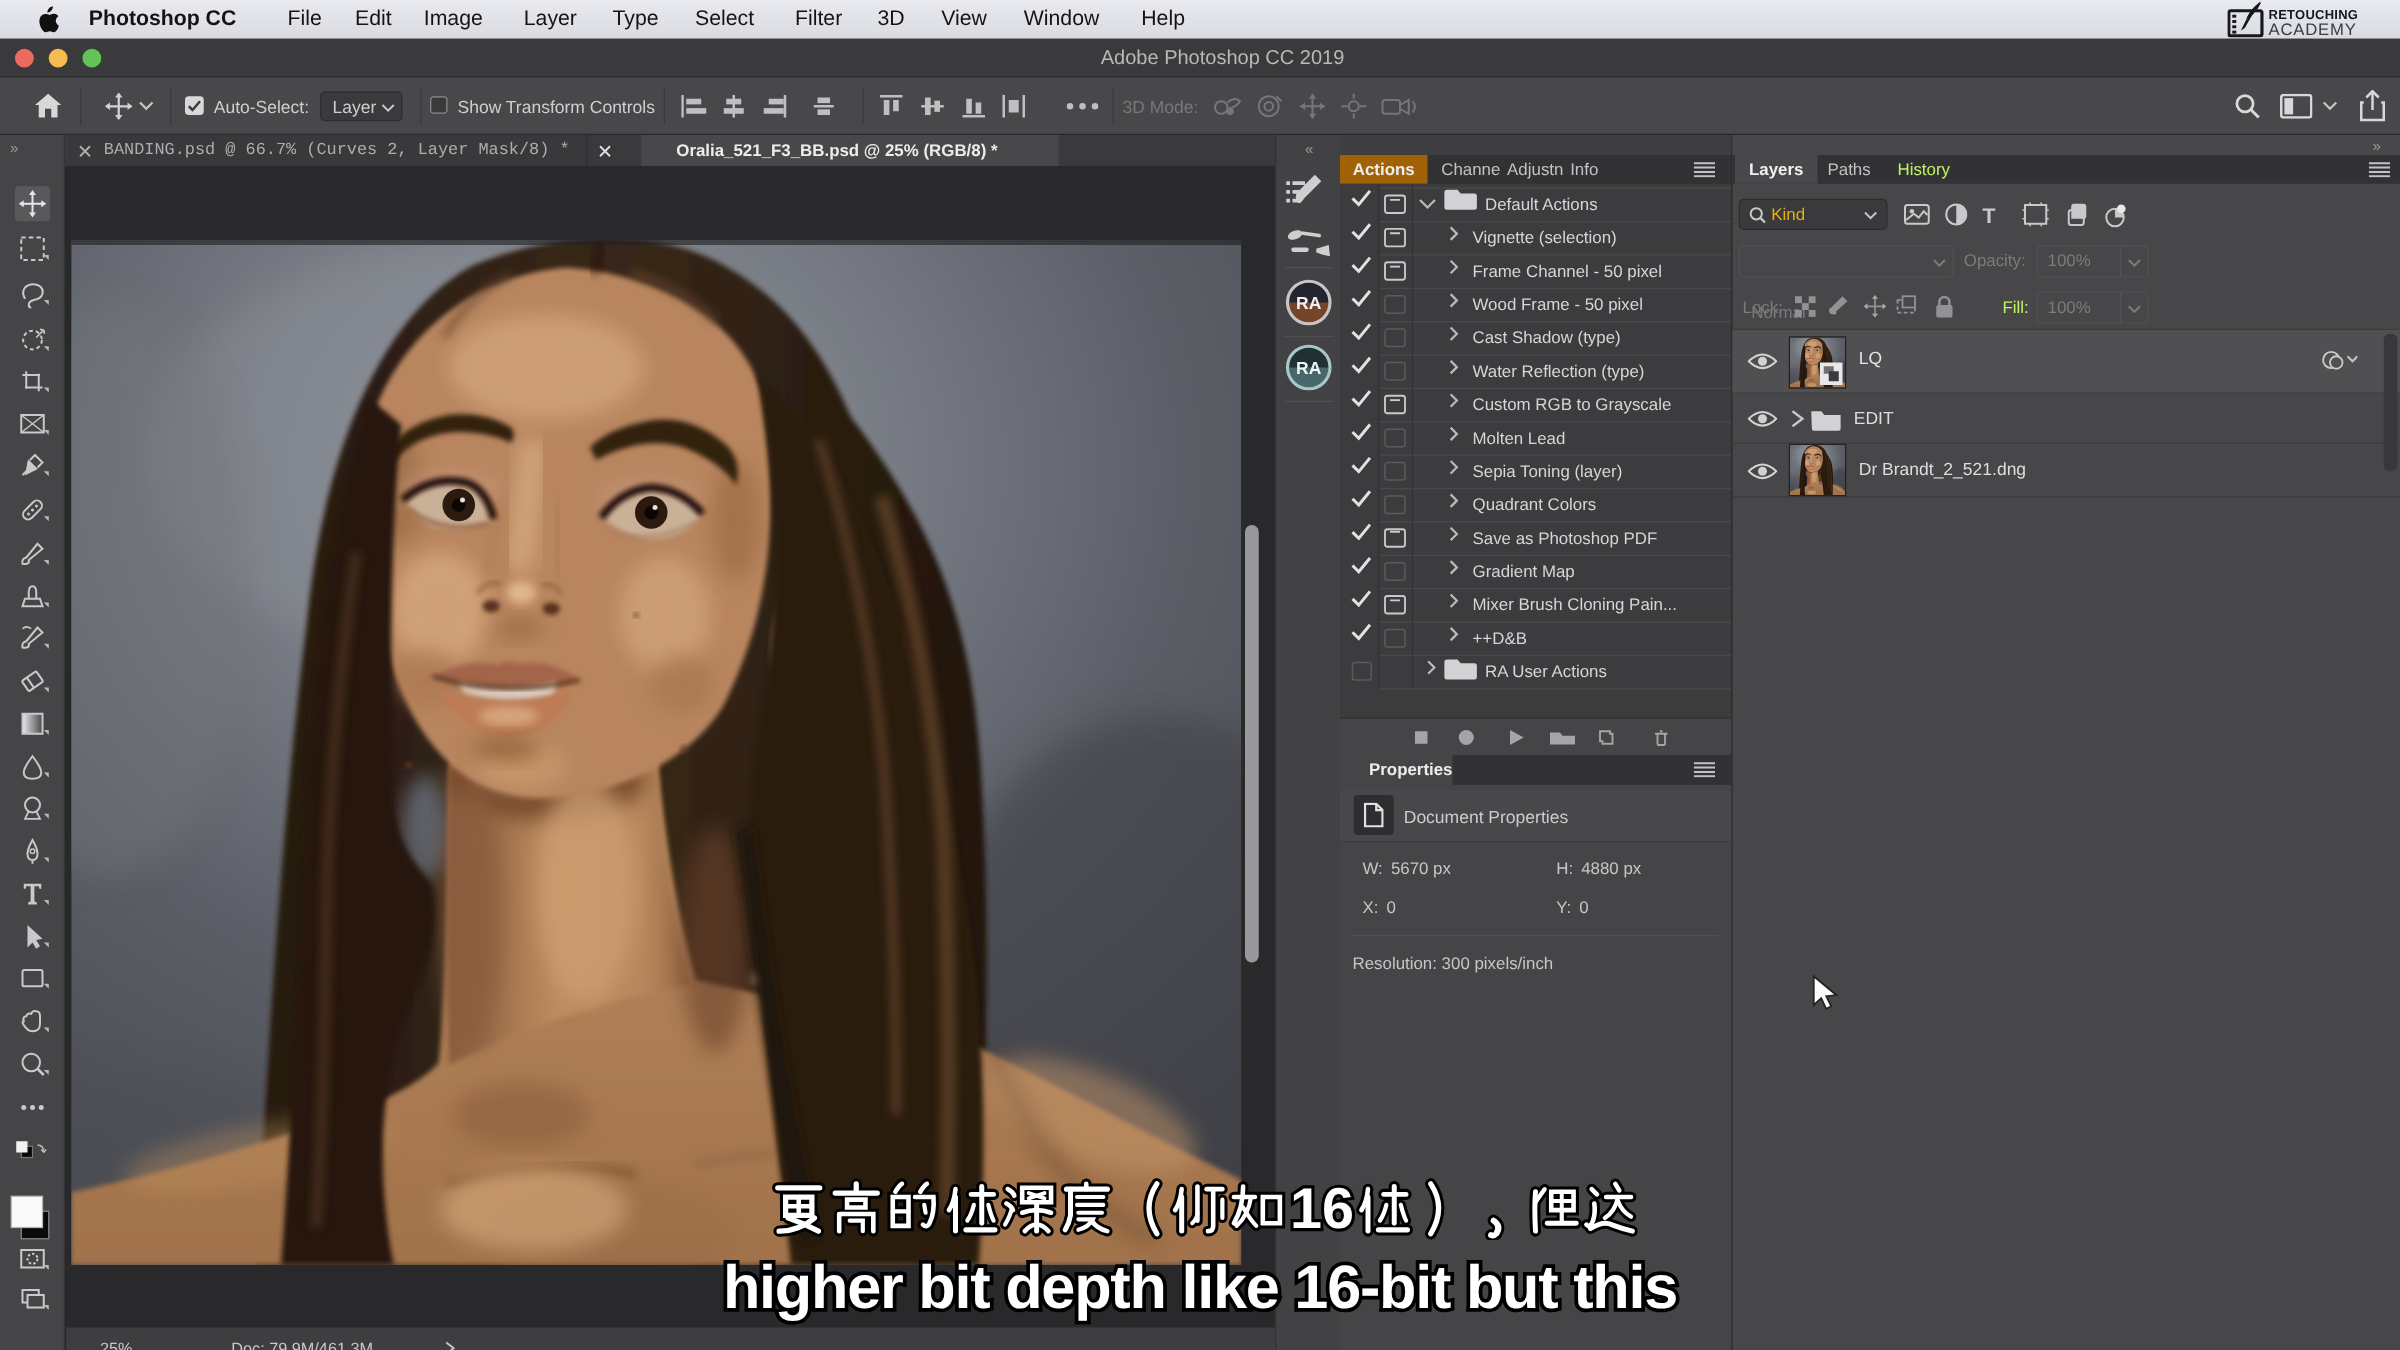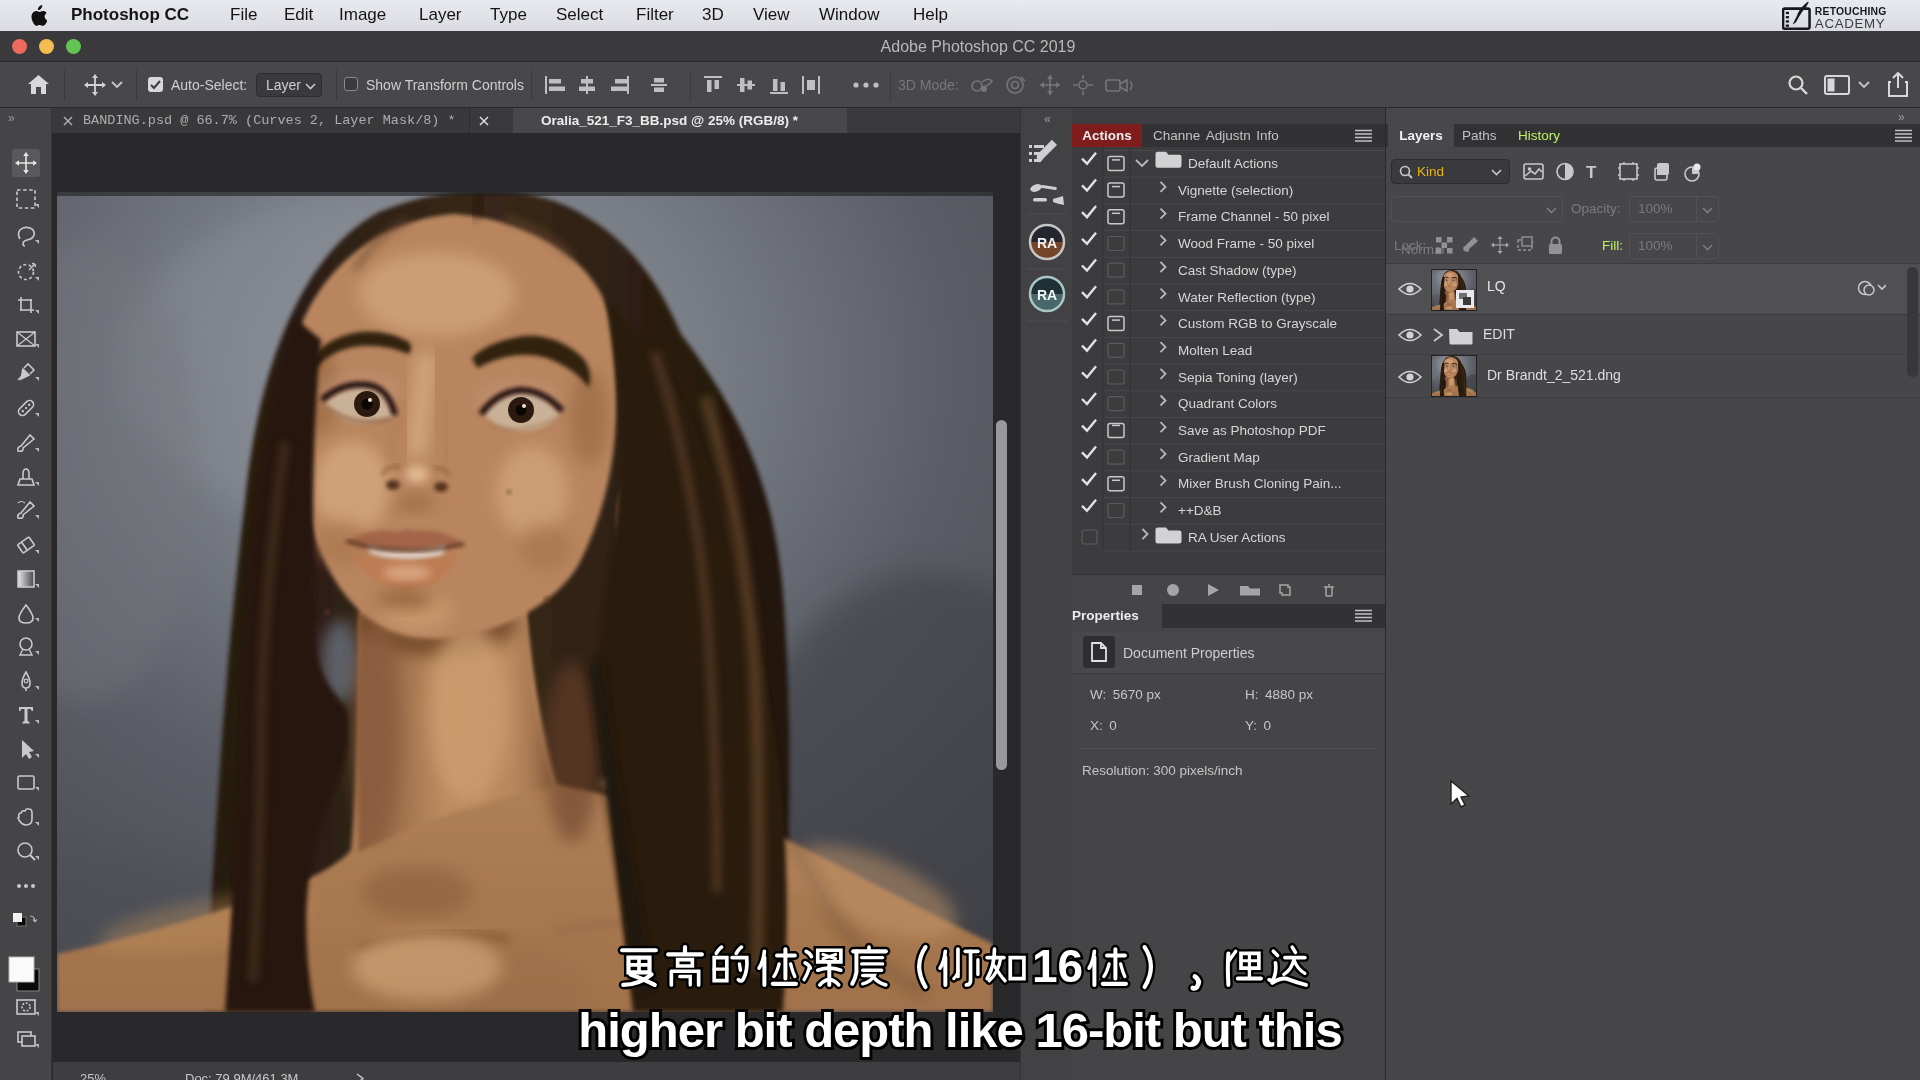--- a/index.html
+++ b/index.html
@@ -492,21 +492,21 @@
         <circle r="17" fill="#1f3134"></circle>
           <path d="M-17,0 A17 17 0 0 0 17,0 L-17,0Z" fill="#49676a"></path>
         <circle r="17" fill="none" stroke="#a9c6c6" stroke-width="2.5"></circle>
         <text x="0" y="5.5" text-anchor="middle" font-size="14" font-weight="bold" fill="#eef6f6" font-family="Liberation Sans">RA</text>
       </g>
     </svg>
   </div>
   <div id="actionscol" class="abs">
     <div class="abs" style="left:0;top:0;width:313px;height:16px;background:#3e3e40;"></div>
     <div class="abs" style="left:0;top:16px;width:313px;height:23px;background:#323234;"></div>
-    <div class="abs" style="left:0;top:16px;width:70px;height:23px;background:#7f1d1d;color:#ececee;font-weight:bold;font-size:13.5px;line-height:23px;text-align:center;">Actions</div>
+    <div class="abs" style="left:0;top:16px;width:70px;height:23px;background:#a16207;color:#ececee;font-weight:bold;font-size:13.5px;line-height:23px;text-align:center;">Actions</div>
     <div class="abs" style="left:81px;top:16px;color:#c2c2c4;font-size:13.5px;line-height:23px;">Channe  Adjustn  Info</div>
     <svg class="abs" style="left:283px;top:21px;" width="17" height="13" viewBox="0 0 17 13">
         <g stroke="#c2c2c4" stroke-width="1.6">
           <path d="M0 1.5 H17 M0 5 H17 M0 8.5 H17 M0 12 H17"></path>
         </g>
       </svg>
     <svg class="abs" style="left:0;top:39px;" width="313" height="427" viewBox="0 0 313 427">
       <rect width="313" height="427" fill="#3c3c3e"></rect>
       <g stroke="#49494b" stroke-width="1">
         <path d="M31 3.5 H313 M31 30.2 H313 M31 56.9 H313 M31 83.6 H313 M31 110.3 H313 M31 137 H313 M31 163.7 H313 M31 190.4 H313 M31 217.1 H313 M31 243.8 H313 M31 270.5 H313 M31 297.2 H313 M31 323.9 H313 M31 350.6 H313 M31 377.3 H313 M31 404 H313"></path>
@@ -598,21 +598,21 @@
         <circle cx="45" cy="8" r="6"></circle>
         <path d="M80 2 L91 8 L80 14 Z"></path>
         <path d="M112 4 h8 l2 2.5 h10 v7 h-20Z"></path>
         <path d="M152 3 h8 v2 h2 v8 h-8 v-2 h-2 Z" fill="none" stroke="#a5a5a7" stroke-width="1.5"></path>
         <g stroke="#a5a5a7" stroke-width="1.5" fill="none">
             <path d="M196 5 h10 M198 5 v8 a1 1 0 0 0 1 1 h4 a1 1 0 0 0 1-1 v-8 M200 3 h2"></path>
           </g>
       </g>
     </svg>
     <div class="abs" style="left:0;top:496px;width:313px;height:24px;background:#323234;"></div>
-    <div class="abs" style="left:0;top:496px;width:90px;height:24px;background:#454547;color:#ececee;font-weight:bold;font-size:13.5px;line-height:24px;text-align:left;">Properties</div>
+    <div class="abs" style="left:0;top:496px;width:90px;height:24px;background:#454547;color:#ececee;font-weight:bold;font-size:13.5px;line-height:24px;text-align:right;">Properties</div>
     <svg class="abs" style="left:283px;top:501px;" width="17" height="13" viewBox="0 0 17 13">
         <g stroke="#c2c2c4" stroke-width="1.6">
           <path d="M0 1.5 H17 M0 5 H17 M0 8.5 H17 M0 12 H17"></path>
         </g>
       </svg>
     <div class="abs" style="left:0;top:520px;width:313px;height:452px;background:#454547;"></div>
     <div class="abs" style="left:0;top:524px;width:313px;height:42px;background:#48484b;border-bottom:1px solid #3a3a3c;"></div>
     <div class="abs" style="left:11px;top:528px;width:32px;height:32px;background:#2e2e30;border-radius:3px;"></div>
     <svg class="abs" style="left:19px;top:534px;" width="16" height="20" viewBox="0 0 16 20">
         <path d="M1 1 H10 L15 6 V19 H1 Z" fill="none" stroke="#e2e2e4" stroke-width="1.8"></path>

